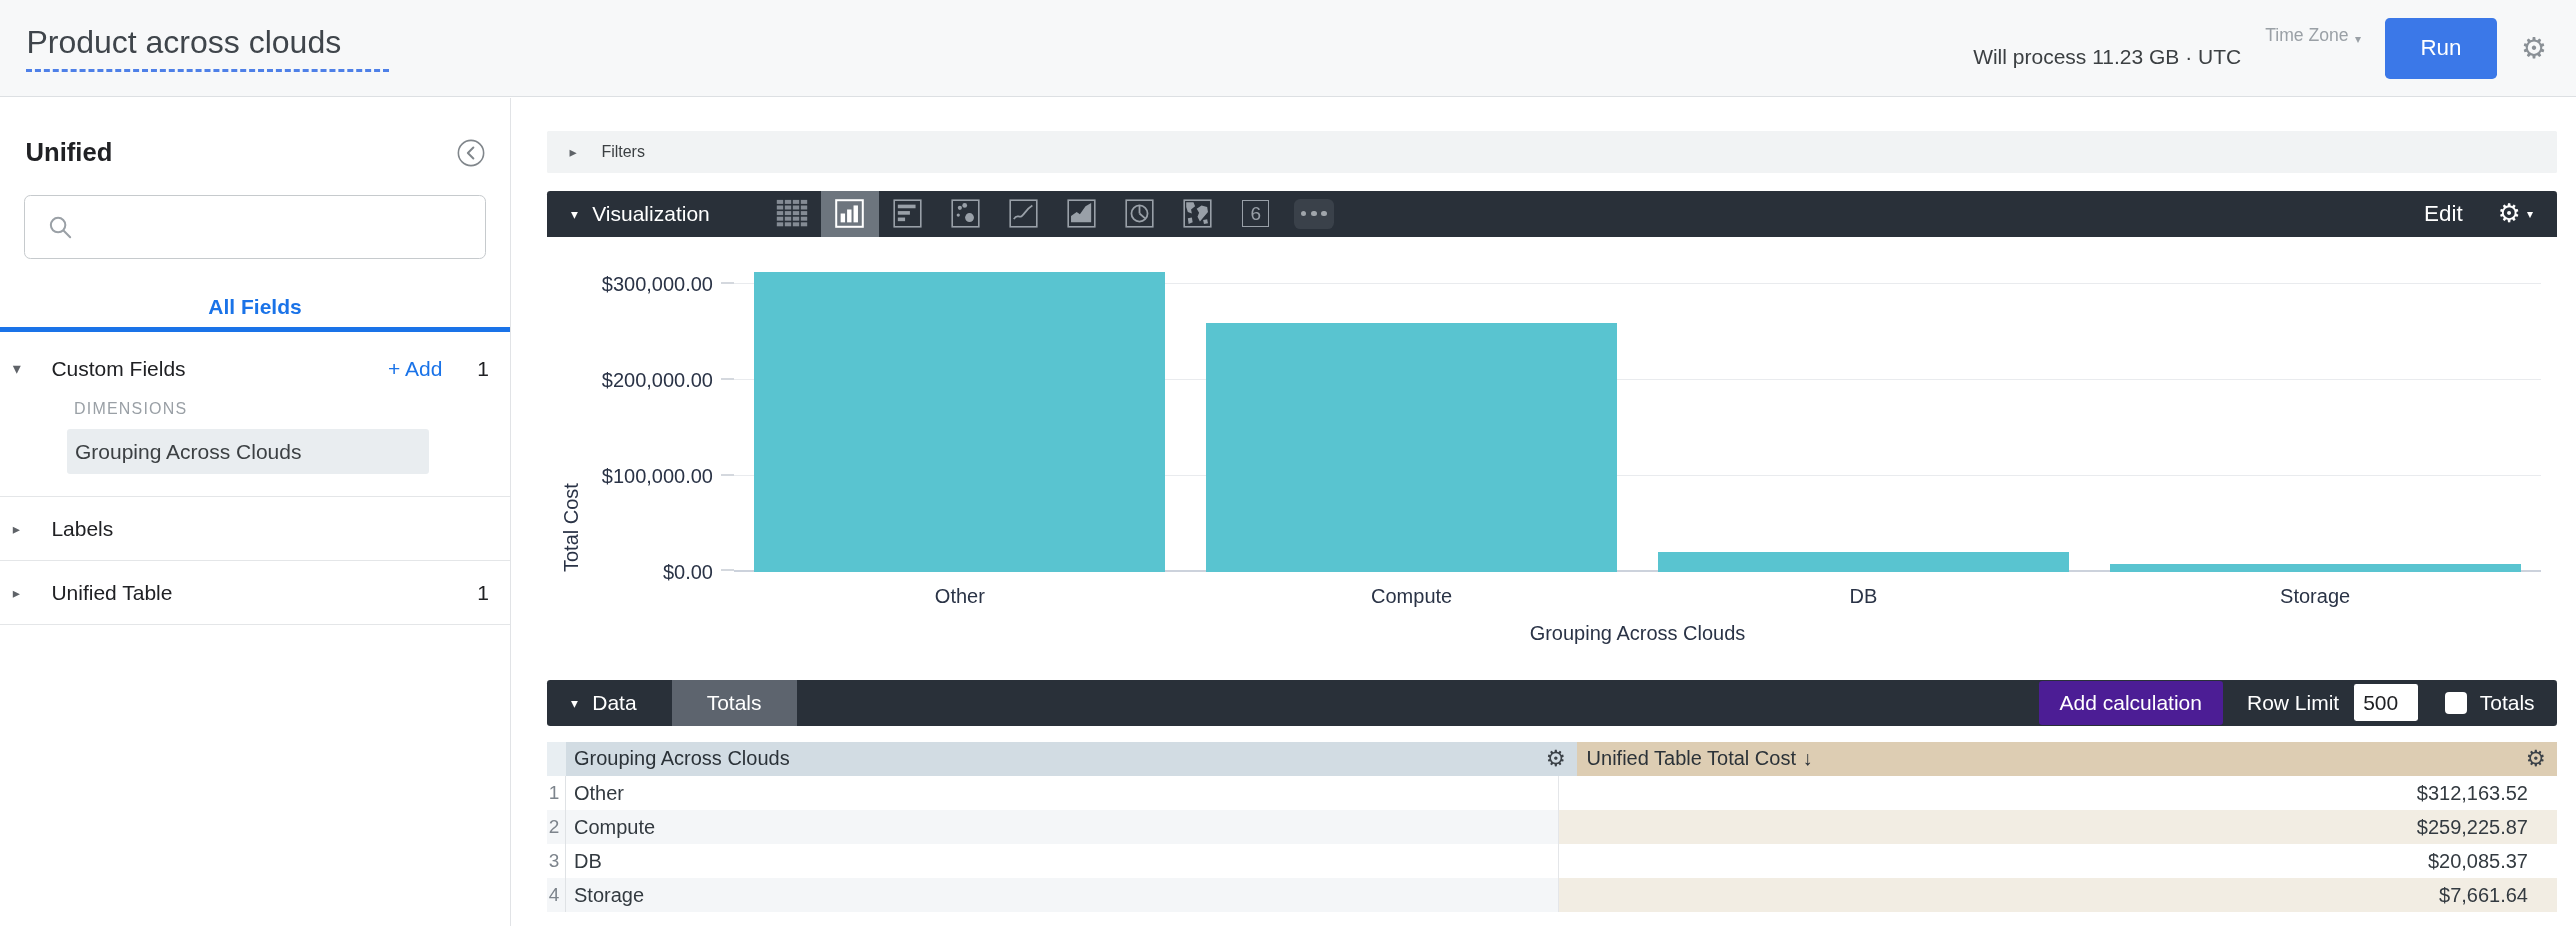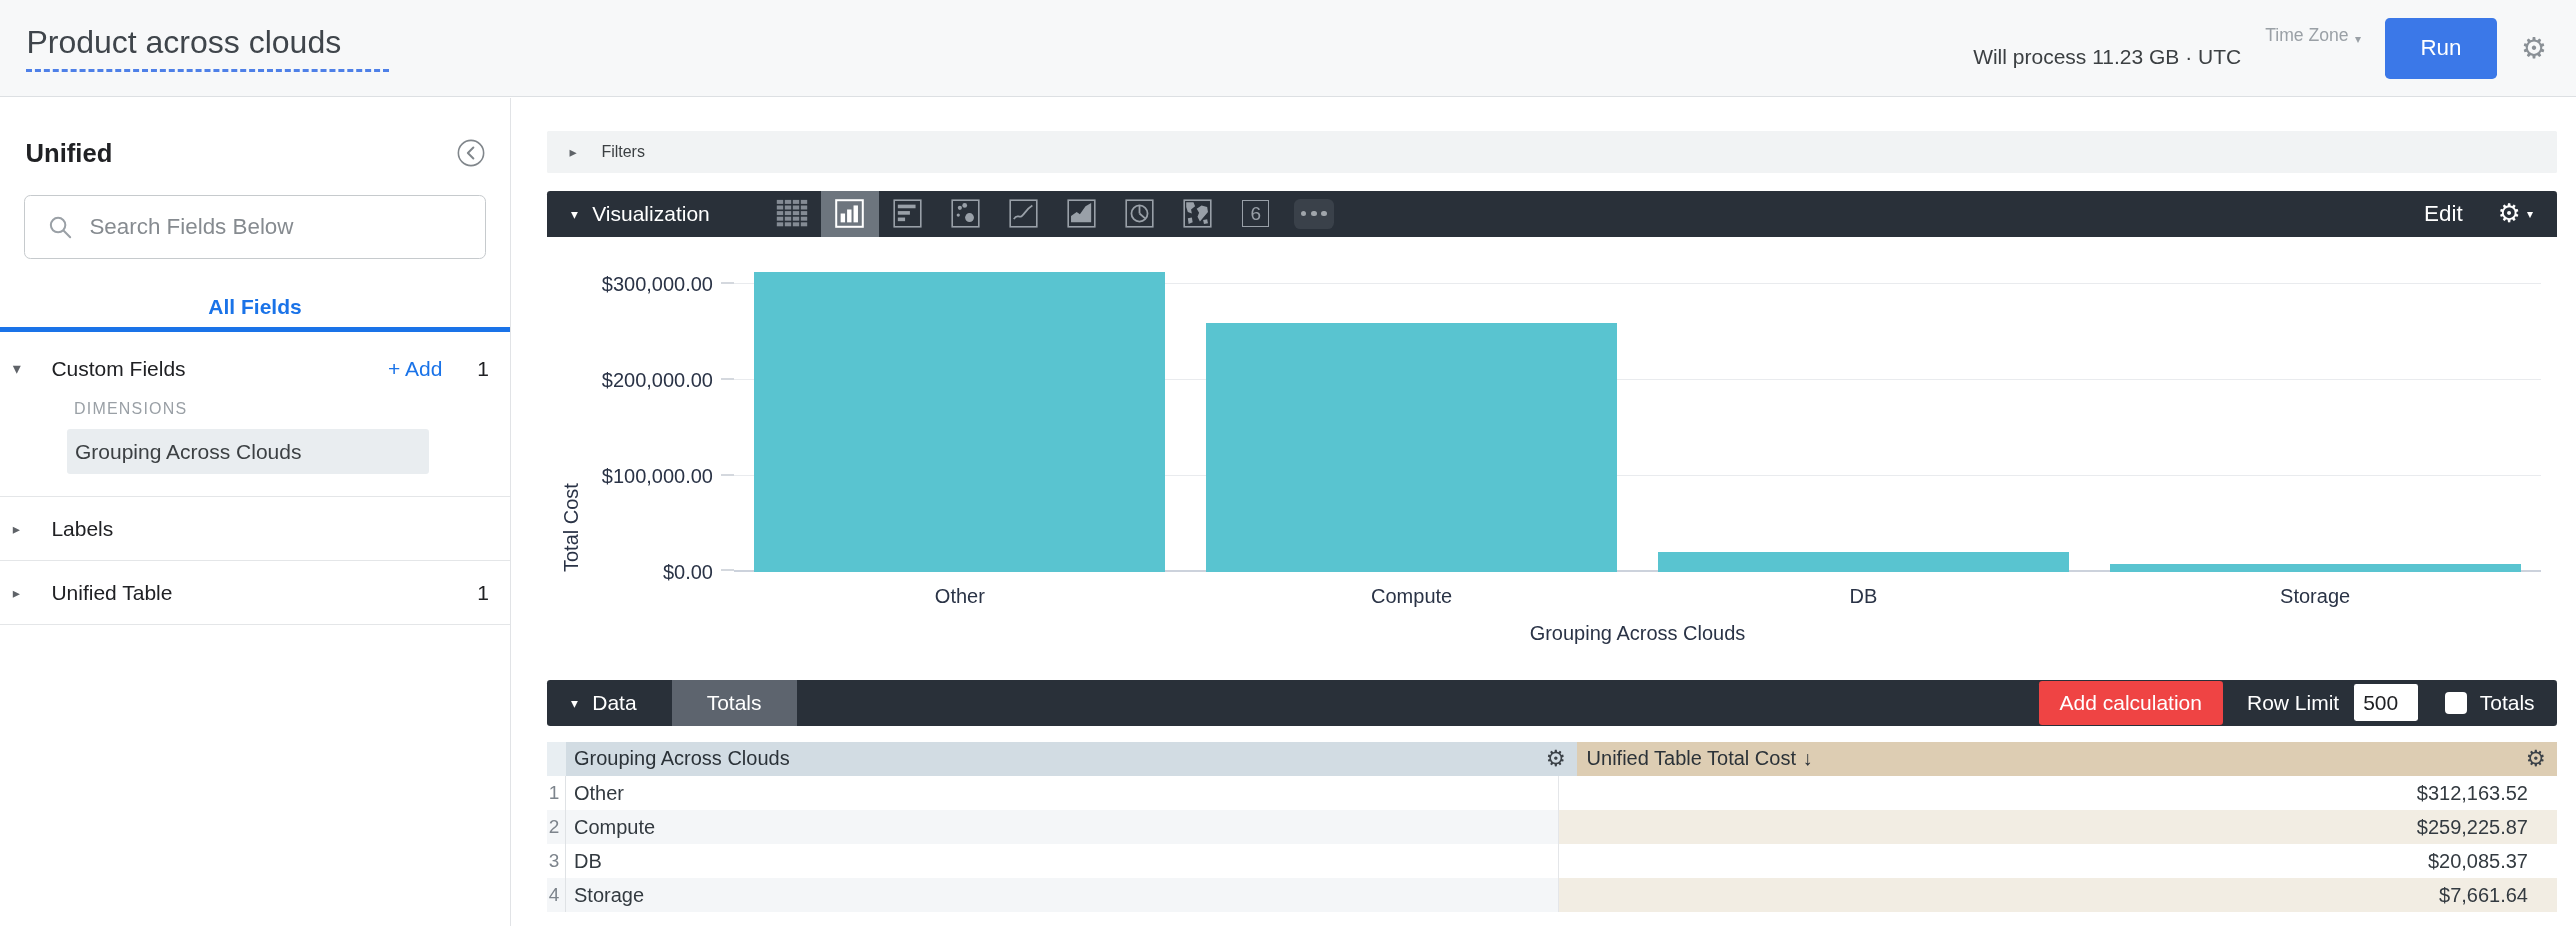--- a/index.html
+++ b/index.html
@@ -29,21 +29,21 @@
     width:112px; height:61px; background:#3b78e8; color:#fff; border:none;
     border-radius:4.8px; font-size:22.4px; font-family:inherit; cursor:pointer;
   }
   .gear { font-size:29px; color:#8a9096; line-height:1; cursor:pointer; }
 
   
   .sidebar {
     position:absolute; left:0; top:98px; width:511px; height:829px;
     background:#fff; border-right:0.8px solid #e1e3e6;
   }
-  .side-head { margin:40px 24px 0 25.6px; display:flex; align-items:center; justify-content:space-between; }
+  .side-head { margin:40px 24px 0 25.6px; display:flex; justify-content:space-between; }
   .side-title { font-size:25.6px; font-weight:700; color:#202124; }
   .collapse-btn { width:30px; height:30px; cursor:pointer; }
   .search-box {
     margin:27px 24px 0 24px; height:64px; border:0.8px solid #c6cacd; border-radius:6.4px;
     display:flex; align-items:center; background:#fff;
   }
   .search-box svg { margin:0 14.4px 0 21px; flex:none; }
   .search-box input {
     border:none; outline:none; font-size:22.4px; font-family:inherit; color:#3c4043;
     flex:1; background:transparent;
@@ -130,21 +130,21 @@
 
   
   .data-bar {
     margin-top:14.4px; height:46px; background:#293039; border-radius:3.2px;
     display:flex; align-items:center; color:#fff;
   }
   .results-tab { margin-left:35px; width:125px; height:100%; background:#5d646e;
                  display:flex; align-items:center; justify-content:center;
                  font-size:21px; color:#fff; cursor:pointer; }
   .data-spacer { flex:1; }
-  .add-calc-btn { background:#ef4444; border:none; color:#fff; font-family:inherit;
+  .add-calc-btn { background:#4c1d95; border:none; color:#fff; font-family:inherit;
                   font-size:21px; font-weight:500; padding:9.6px 21px; border-radius:3.2px;
                   margin-right:24px; cursor:pointer; }
   .row-limit-label { font-size:21px; margin-right:14.4px; }
   .row-limit-input { width:64px; height:37px; border:none; border-radius:2.4px; background:#fff;
                      font-size:21px; font-family:inherit; color:#202124; padding-left:9.6px; margin-right:27px; }
   .totals-check { width:22.4px; height:22.4px; background:#fff; border-radius:4px; margin-right:12.8px; cursor:pointer; }
   .totals-label { font-size:21px; margin-right:22.4px; }
 
   
   .table { margin-top:16px; font-size:20px; }
@@ -194,21 +194,20 @@
           <path d="M22 12 L15 19 L22 26" fill="none" stroke="#80868b" stroke-width="2.5" stroke-linecap="round" stroke-linejoin="round"></path>
         </svg>
       </span>
     </div>
 
     <div class="search-box">
       <svg width="29" height="29" viewBox="0 0 36 36">
         <circle cx="15" cy="15" r="9" fill="none" stroke="#9aa0a6" stroke-width="2.5"></circle>
         <line x1="22" y1="22" x2="30" y2="30" stroke="#9aa0a6" stroke-width="2.5" stroke-linecap="round"></line>
       </svg>
-      <input type="text" placeholder="Search Fields Below" style="">
     </div>
 
     <div class="tabs">
       <div class="tab active">All Fields</div>
     </div>
 
     <div class="cf-row">
       <span class="caret">▾</span>
       <span class="section-label">Custom Fields</span>
       <span class="cf-spacer"></span>

